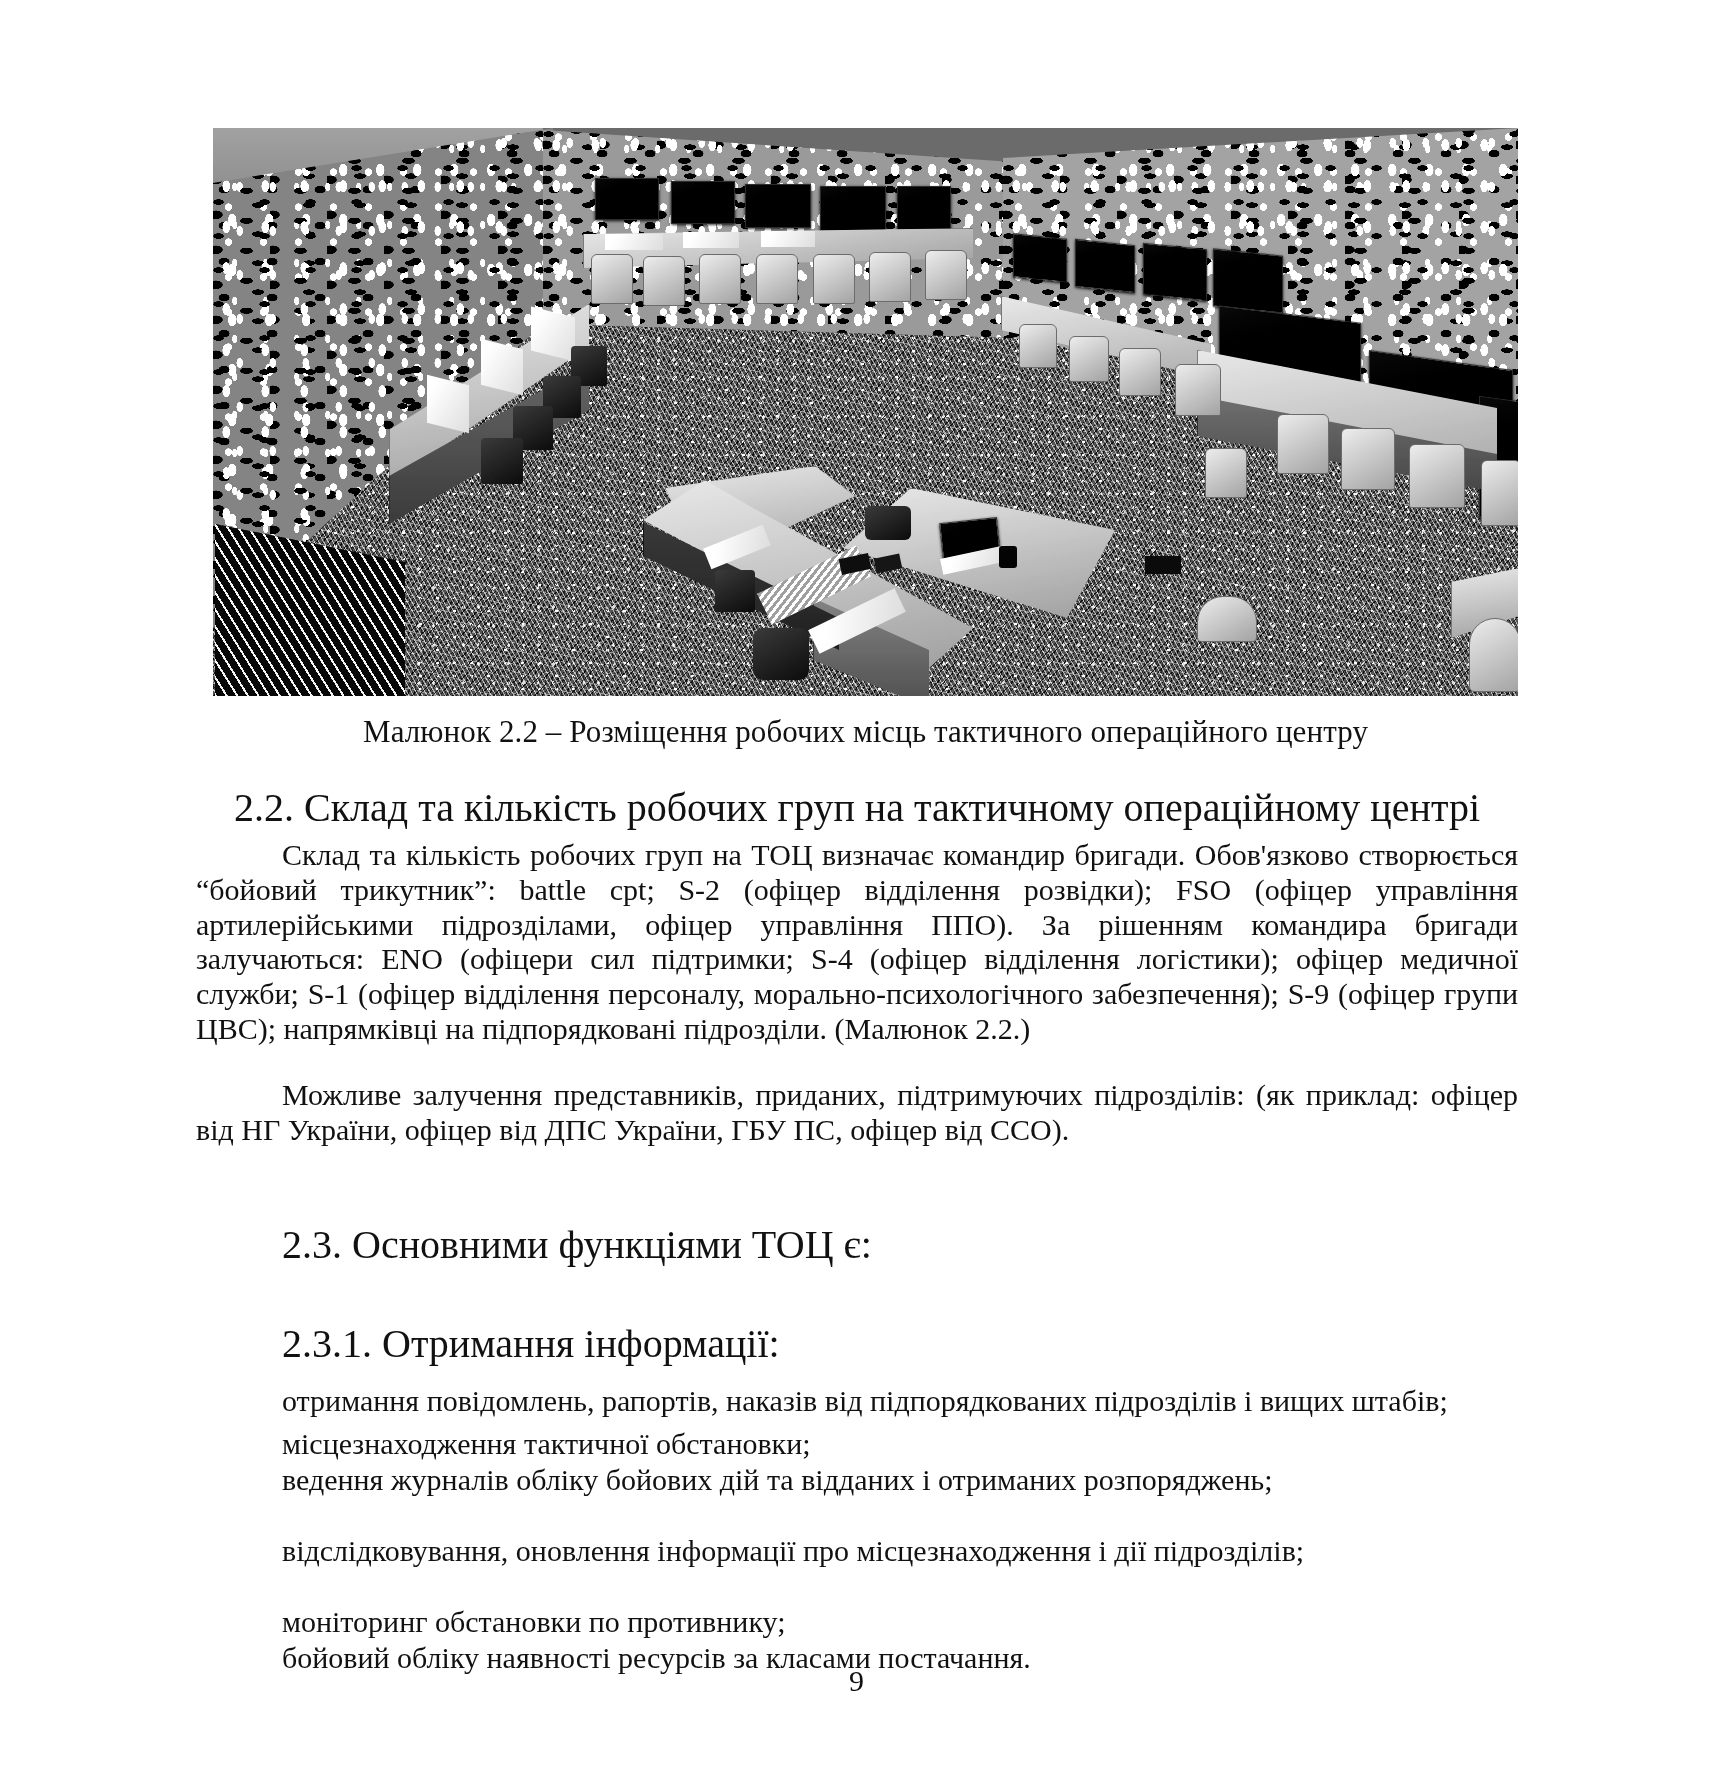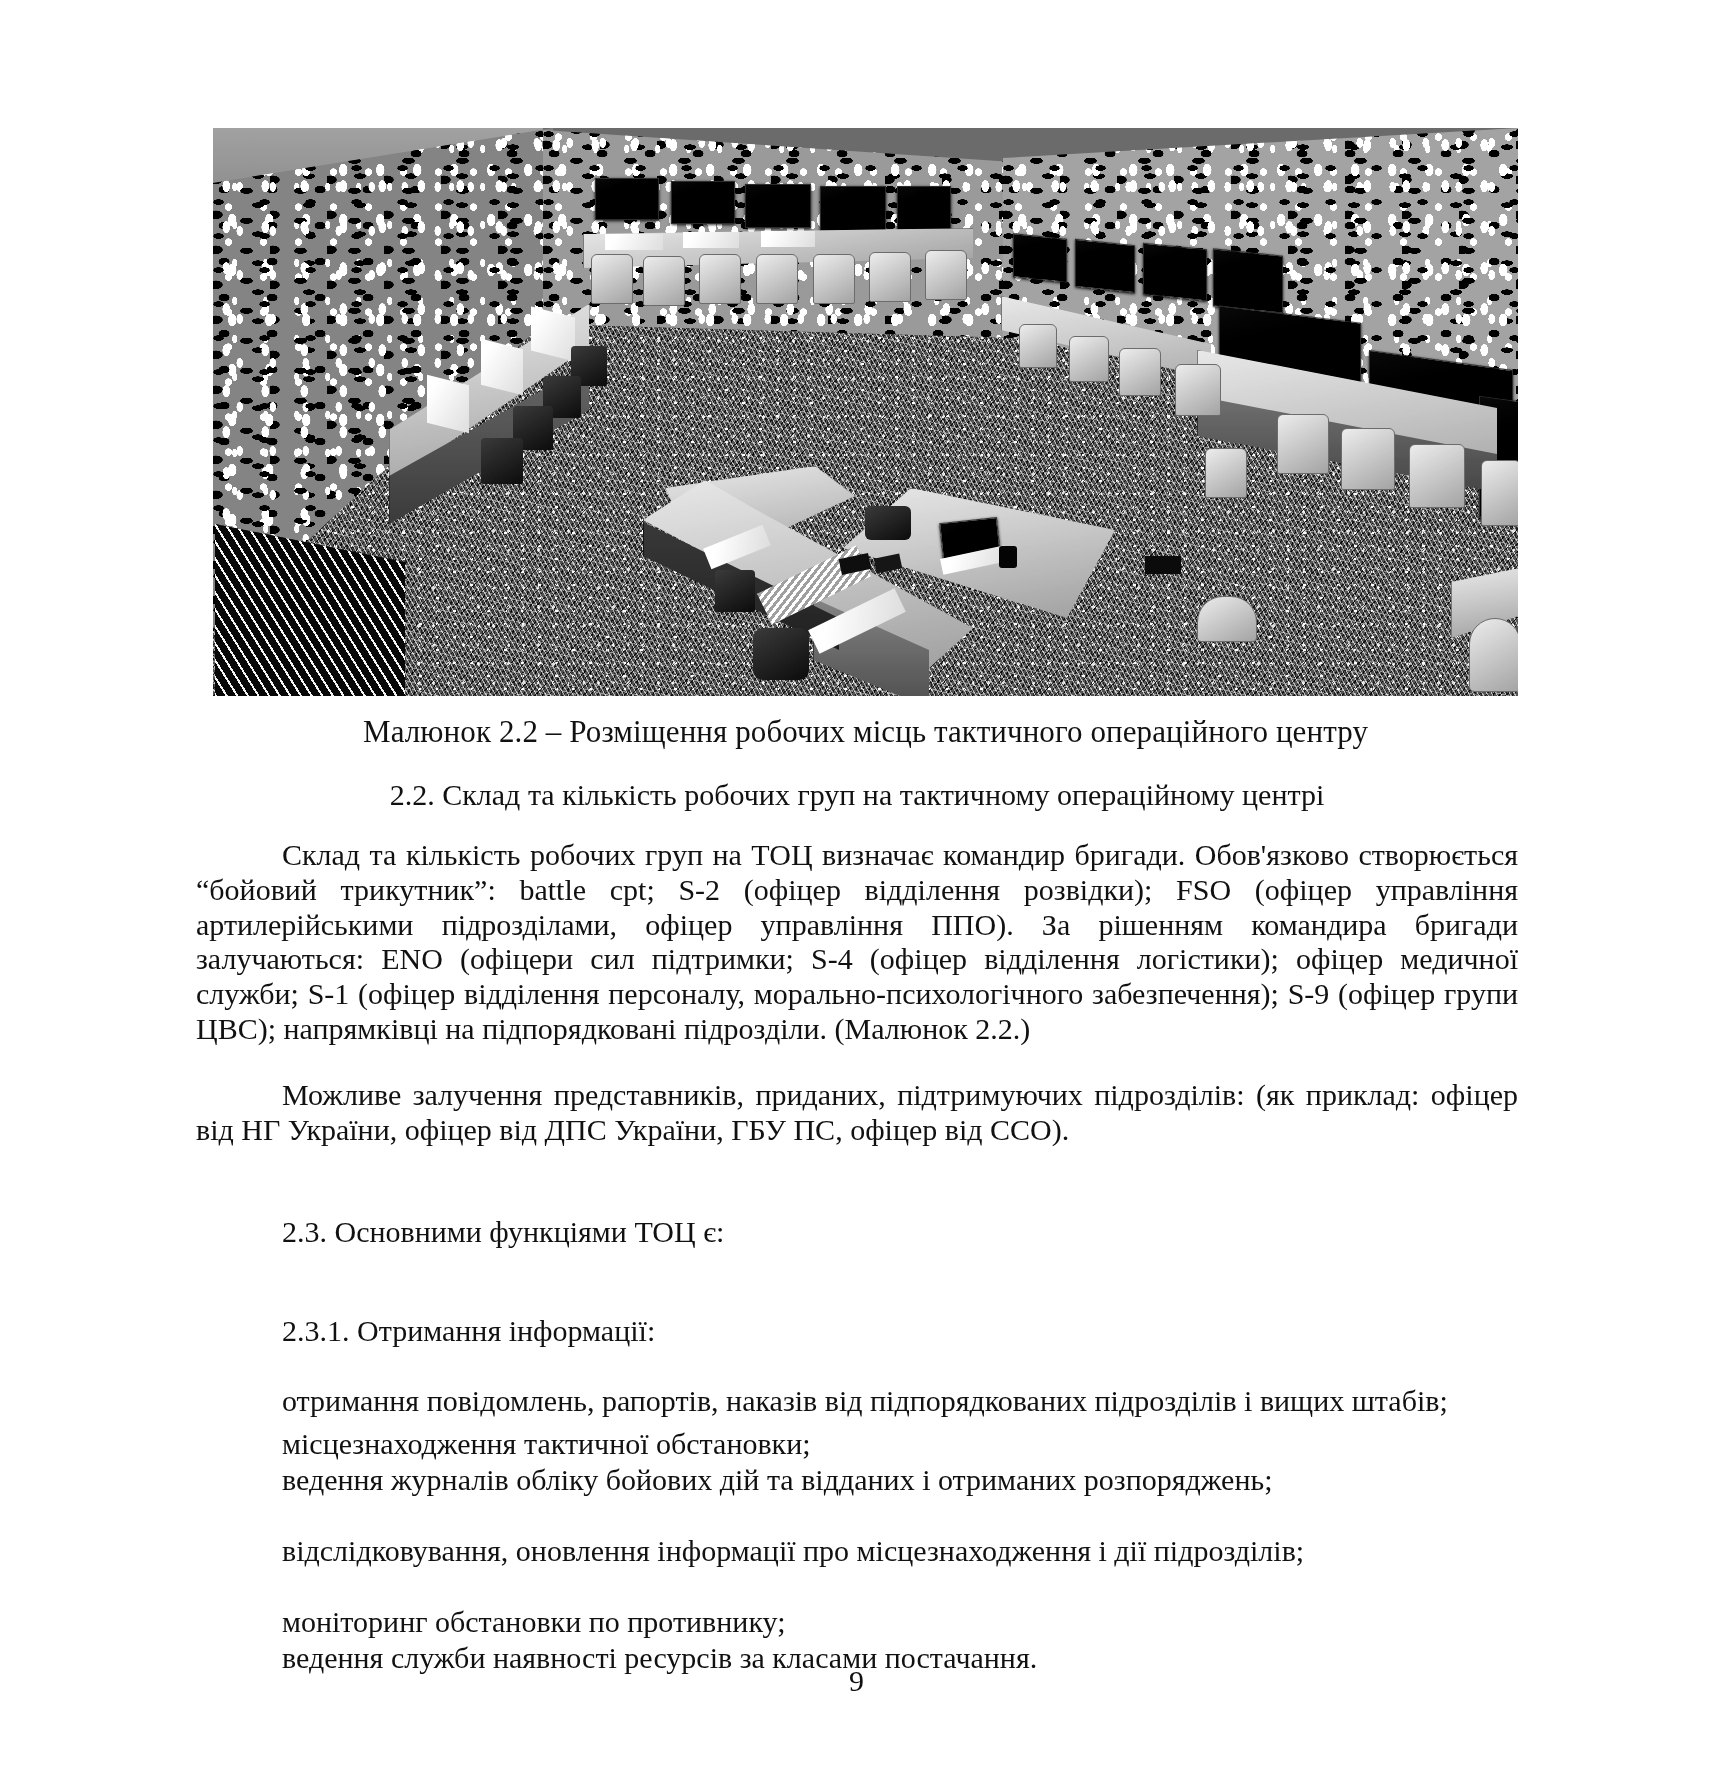--- a/index.html
+++ b/index.html
@@ -126,21 +126,21 @@
     position: absolute;
     left: 196px;
     width: 1322px;
     font-size: 30px;
     line-height: 1.16;
   }
   .just { text-align: justify; text-align-last: left; }
   .indent { text-indent: 86px; }
   .ctr { text-align: center; }
 
-  .h-section { font-size: 30px; }
+  .h-section { font-size: 40px; margin-top: 7px; }
 
   .page-number {
     position: absolute;
     left: 0;
     top: 1664px;
     width: 1713px;
     text-align: center;
     font-size: 30px;
   }
 </style>
@@ -289,17 +289,17 @@
   <div class="col just indent" style="top:1384px;">отримання повідомлень, рапортів, наказів від підпорядкованих підрозділів і вищих штабів;</div>
 
   <div class="col just indent" style="top:1427px;">місцезнаходження тактичної обстановки;</div>
 
   <div class="col just indent" style="top:1463px;">ведення журналів обліку бойових дій та відданих і отриманих розпоряджень;</div>
 
   <div class="col just indent" style="top:1534px;">відслідковування, оновлення інформації про місцезнаходження і дії підрозділів;</div>
 
   <div class="col just indent" style="top:1605px;">моніторинг обстановки по противнику;</div>
 
-  <div class="col just indent" style="top:1641px;">ведення служби наявності ресурсів за класами постачання.</div>
+  <div class="col just indent" style="top:1641px;">бойовий обліку наявності ресурсів за класами постачання.</div>
 
   <div class="page-number">9</div>
 
 </div>
 
 </body></html>

